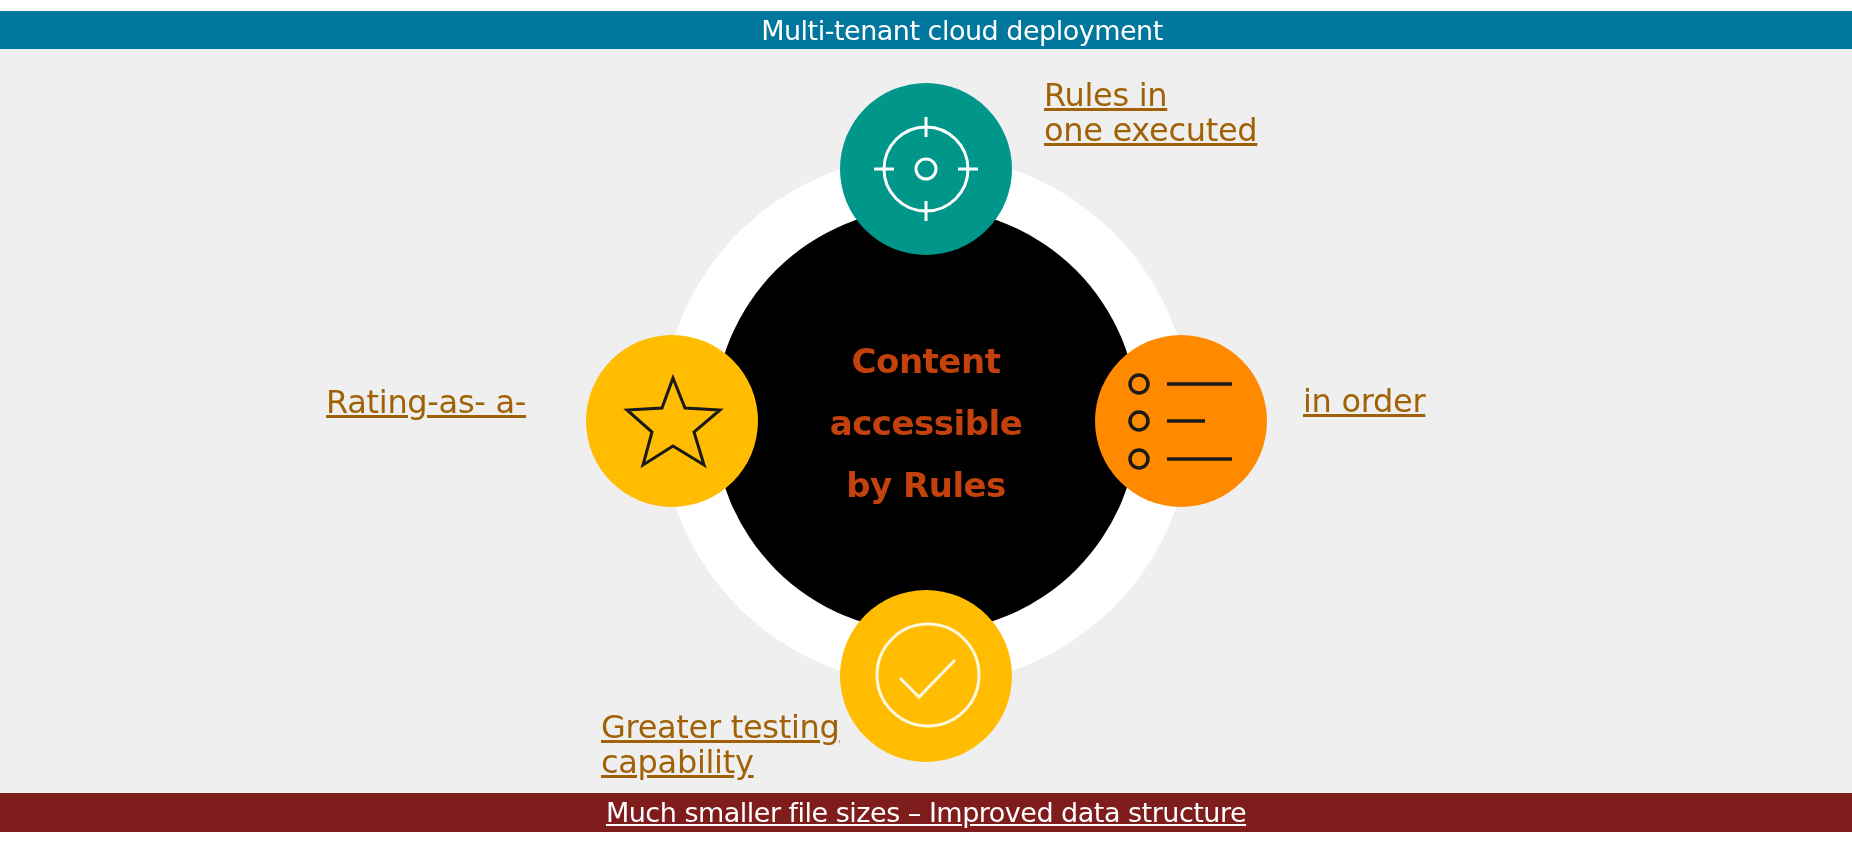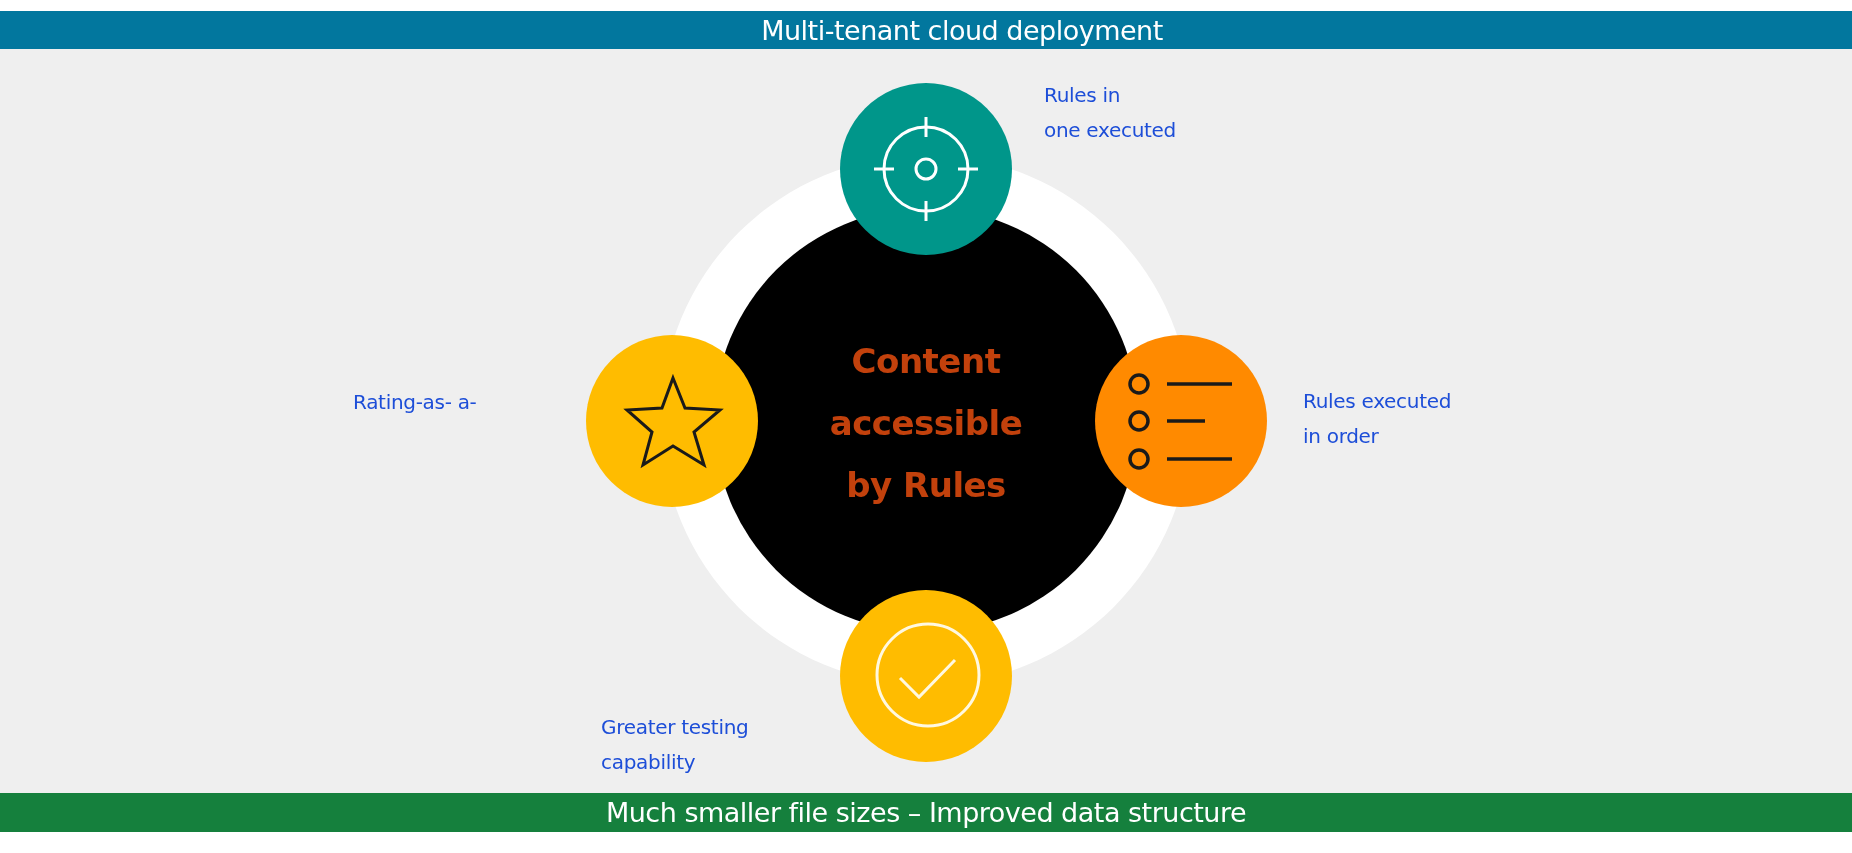--- a/index.html
+++ b/index.html
@@ -16,23 +16,23 @@
       position: absolute; left: 0; width: 1852px;
       color: #ffffff; text-align: center;
       font-family: "DejaVu Sans", sans-serif; font-size: 27px;
       letter-spacing: -0.5px;
       display: flex; align-items: center; justify-content: center;
     }
     .band-top { top: 11px; height: 38px; }
     .band-bottom { top: 793px; height: 39px; }
     svg.diagram { position: absolute; left: 0; top: 0; width: 1852px; height: 853px; }
     .label {
-      position: absolute; color: #1d4ed8;
-      font-family: "DejaVu Sans", sans-serif; font-size: 20px; line-height: 35px;
-      letter-spacing: -0.3px; white-space: nowrap;
+      position: absolute; color: #a16207;
+      font-family: "DejaVu Sans", sans-serif; font-size: 32px; line-height: 35px;
+      letter-spacing: -0.3px; white-space: nowrap; text-decoration: underline;
     }
     .label span { display: block; }
     .center-text {
       position: absolute; left: 776px; top: 330px; width: 300px;
       text-align: center; color: #c2410c; font-weight: bold;
       font-family: "DejaVu Sans", sans-serif; font-size: 34px; line-height: 62px;
       letter-spacing: -0.5px;
     }
     .center-text span { display: block; }
   </style>
@@ -92,28 +92,27 @@
   <span>accessible</span>
   <span>by Rules</span>
 </div>
 
 <div class="label" style="left:1044px; top:78px;">
   <span>Rules in</span>
   <span>one executed</span>
 </div>
 
 <div class="label" style="left:1303px; top:384px;">
-  <span>Rules executed</span>
   <span>in order</span>
 </div>
 
 <div class="label" style="left:601px; top:710px;">
   <span>Greater testing</span>
   <span>capability</span>
 </div>
 
-<div class="label" style="left:353px; top:385px;">
+<div class="label" style="left:326px; top:385px;">
   <span>Rating-as- a-</span>
 </div>
 
-<div class="band band-bottom" id="band-bottom" style="background: #15803d;">
+<div class="band band-bottom" id="band-bottom" style="background: #7f1d1d; text-decoration: underline;">
   <span>Much smaller file sizes – Improved data structure</span>
 </div>
 
 </body></html>

